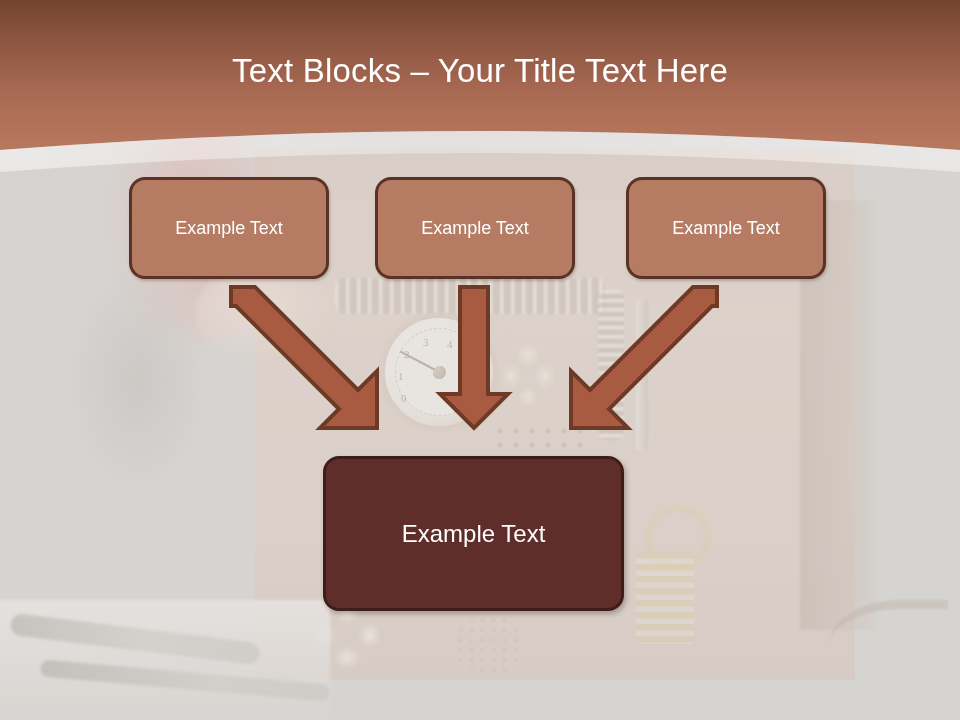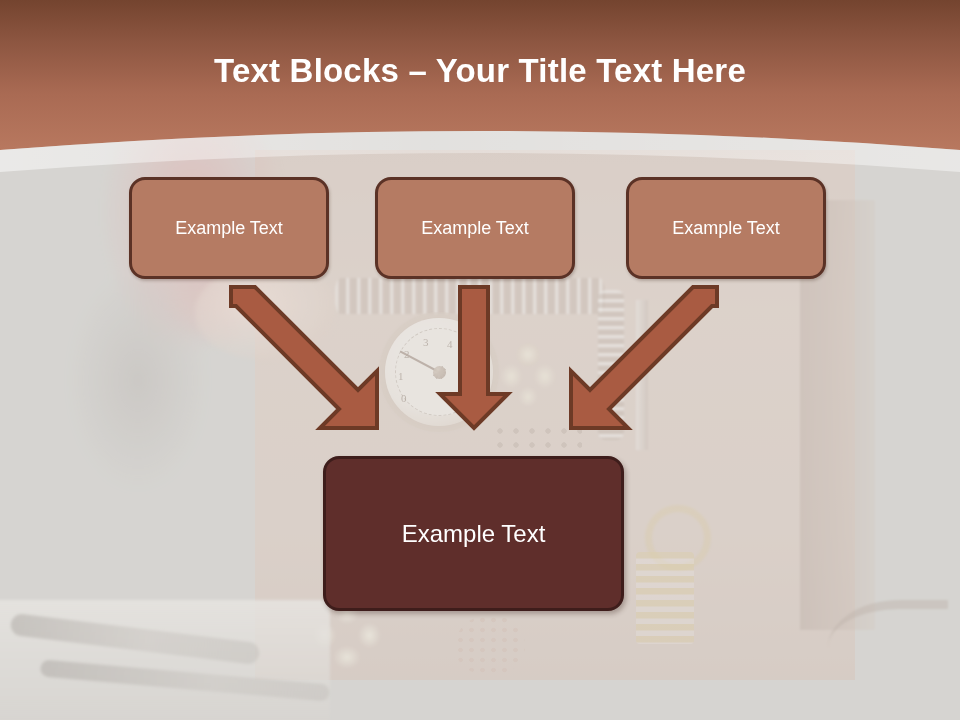--- a/index.html
+++ b/index.html
@@ -298,22 +298,22 @@
     left: 0;
     top: 50px;
     width: 960px;
     text-align: center;
     font-size: 33px;
     line-height: 42px;
     color: #ffffff;
     letter-spacing: .2px;
     white-space: nowrap;
   }
-  .title .t-bold { font-weight: bold; text-align: center; }
-  .title .t-light { font-weight: bold; }
+  .title .t-bold { font-weight: normal; text-align: center; }
+  .title .t-light { font-weight: normal; }
 
   
   .tbox {
     position: absolute;
     box-sizing: border-box;
     border-radius: 16px;
     display: flex;
     align-items: center;
     justify-content: center;
     color: #ffffff;

